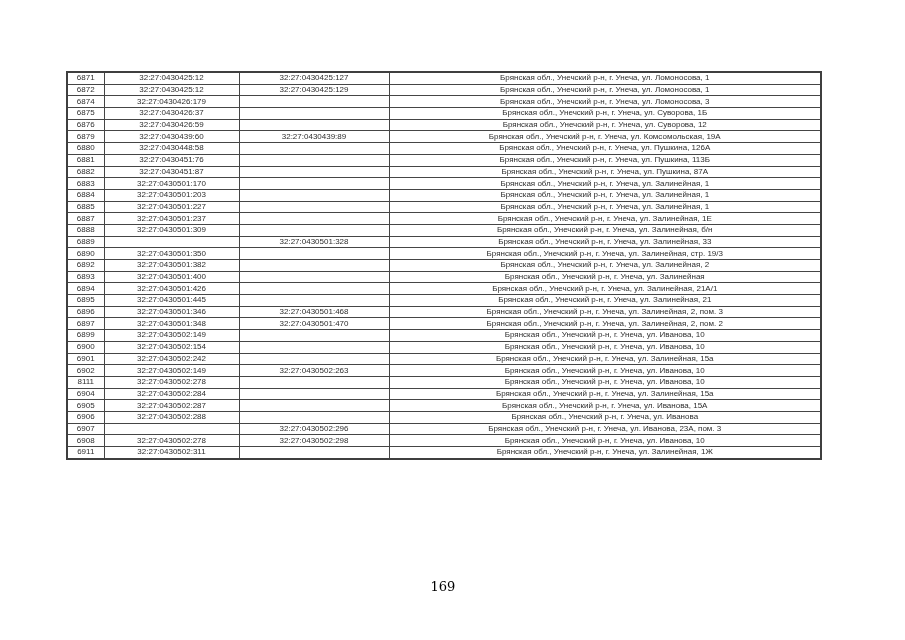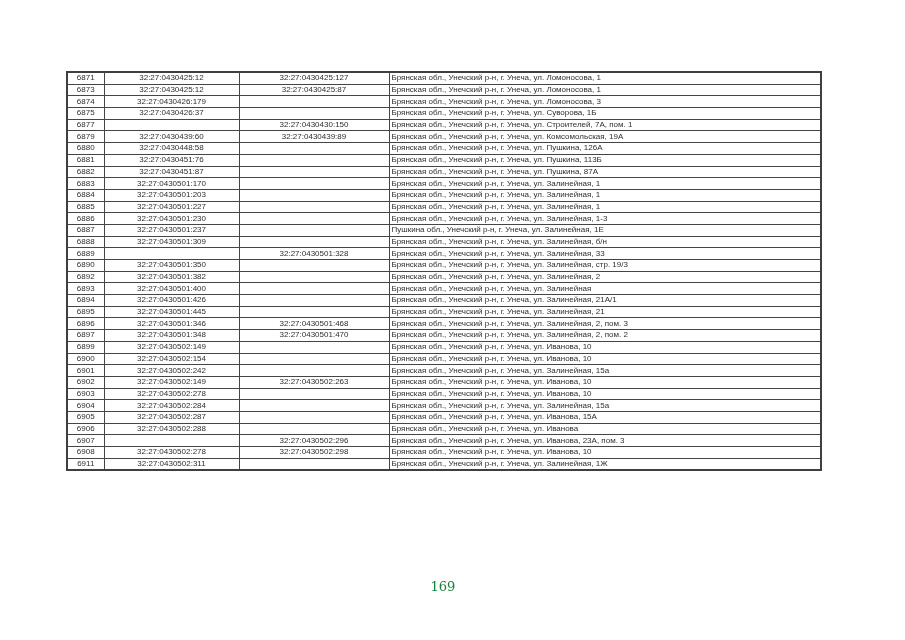--- a/index.html
+++ b/index.html
@@ -34,30 +34,30 @@
     font-size: 8px;
     line-height: 10px;
     height: 10.7px;
     padding: 0 2px;
     color: #2e2e2e;
     white-space: nowrap;
     overflow: hidden;
     vertical-align: middle;
   }
   td.num, td.cad1, td.cad2 { text-align: center; }
-  td.addr { text-align: left; padding-left: 3px; }
+  td.addr { text-align: center; padding-left: 3px; }
   .page-number {
     position: absolute;
     left: 66px;
     width: 754px;
     top: 579px;
     text-align: center;
     font-family: "DejaVu Serif", serif;
     font-size: 13px;
-    color: #15803d;
+    color: #000000;
   }
 </style>
 </head>
 <body>
 
 <div class="sheet">
 
   <table class="cadastral">
     <colgroup>
       <col style="width:37px">
@@ -66,42 +66,42 @@
       <col style="width:432px">
     </colgroup>
     <tbody>
         <tr>
           <td class="num">6871</td>
           <td class="cad1">32:27:0430425:12</td>
           <td class="cad2">32:27:0430425:127</td>
           <td class="addr">Брянская обл., Унечский р-н, г. Унеча, ул. Ломоносова, 1</td>
         </tr>
         <tr>
-          <td class="num">6873</td>
+          <td class="num">6872</td>
           <td class="cad1">32:27:0430425:12</td>
-          <td class="cad2">32:27:0430425:87</td>
+          <td class="cad2">32:27:0430425:129</td>
           <td class="addr">Брянская обл., Унечский р-н, г. Унеча, ул. Ломоносова, 1</td>
         </tr>
         <tr>
           <td class="num">6874</td>
           <td class="cad1">32:27:0430426:179</td>
           <td class="cad2"></td>
           <td class="addr">Брянская обл., Унечский р-н, г. Унеча, ул. Ломоносова, 3</td>
         </tr>
         <tr>
           <td class="num">6875</td>
           <td class="cad1">32:27:0430426:37</td>
           <td class="cad2"></td>
           <td class="addr">Брянская обл., Унечский р-н, г. Унеча, ул. Суворова, 1Б</td>
         </tr>
         <tr>
-          <td class="num">6877</td>
-          <td class="cad1"></td>
-          <td class="cad2">32:27:0430430:150</td>
-          <td class="addr">Брянская обл., Унечский р-н, г. Унеча, ул. Строителей, 7А, пом. 1</td>
+          <td class="num">6876</td>
+          <td class="cad1">32:27:0430426:59</td>
+          <td class="cad2"></td>
+          <td class="addr">Брянская обл., Унечский р-н, г. Унеча, ул. Суворова, 12</td>
         </tr>
         <tr>
           <td class="num">6879</td>
           <td class="cad1">32:27:0430439:60</td>
           <td class="cad2">32:27:0430439:89</td>
           <td class="addr">Брянская обл., Унечский р-н, г. Унеча, ул. Комсомольская, 19А</td>
         </tr>
         <tr>
           <td class="num">6880</td>
           <td class="cad1">32:27:0430448:58</td>
@@ -132,30 +132,24 @@
           <td class="cad2"></td>
           <td class="addr">Брянская обл., Унечский р-н, г. Унеча, ул. Залинейная, 1</td>
         </tr>
         <tr>
           <td class="num">6885</td>
           <td class="cad1">32:27:0430501:227</td>
           <td class="cad2"></td>
           <td class="addr">Брянская обл., Унечский р-н, г. Унеча, ул. Залинейная, 1</td>
         </tr>
         <tr>
-          <td class="num">6886</td>
-          <td class="cad1">32:27:0430501:230</td>
-          <td class="cad2"></td>
-          <td class="addr">Брянская обл., Унечский р-н, г. Унеча, ул. Залинейная, 1-3</td>
-        </tr>
-        <tr>
           <td class="num">6887</td>
           <td class="cad1">32:27:0430501:237</td>
           <td class="cad2"></td>
-          <td class="addr">Пушкина обл., Унечский р-н, г. Унеча, ул. Залинейная, 1Е</td>
+          <td class="addr">Брянская обл., Унечский р-н, г. Унеча, ул. Залинейная, 1Е</td>
         </tr>
         <tr>
           <td class="num">6888</td>
           <td class="cad1">32:27:0430501:309</td>
           <td class="cad2"></td>
           <td class="addr">Брянская обл., Унечский р-н, г. Унеча, ул. Залинейная, б/н</td>
         </tr>
         <tr>
           <td class="num">6889</td>
           <td class="cad1"></td>
@@ -222,21 +216,21 @@
           <td class="cad2"></td>
           <td class="addr">Брянская обл., Унечский р-н, г. Унеча, ул. Залинейная, 15а</td>
         </tr>
         <tr>
           <td class="num">6902</td>
           <td class="cad1">32:27:0430502:149</td>
           <td class="cad2">32:27:0430502:263</td>
           <td class="addr">Брянская обл., Унечский р-н, г. Унеча, ул. Иванова, 10</td>
         </tr>
         <tr>
-          <td class="num">6903</td>
+          <td class="num">8111</td>
           <td class="cad1">32:27:0430502:278</td>
           <td class="cad2"></td>
           <td class="addr">Брянская обл., Унечский р-н, г. Унеча, ул. Иванова, 10</td>
         </tr>
         <tr>
           <td class="num">6904</td>
           <td class="cad1">32:27:0430502:284</td>
           <td class="cad2"></td>
           <td class="addr">Брянская обл., Унечский р-н, г. Унеча, ул. Залинейная, 15а</td>
         </tr>

